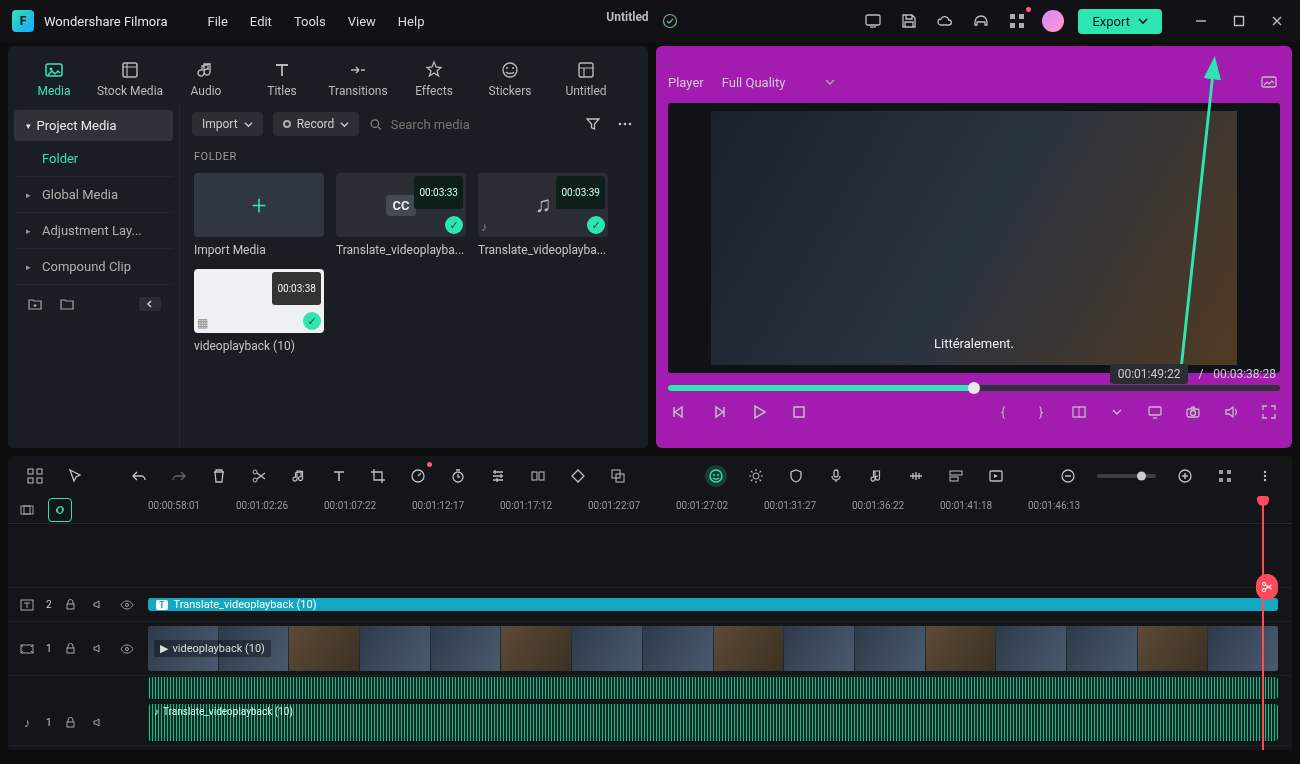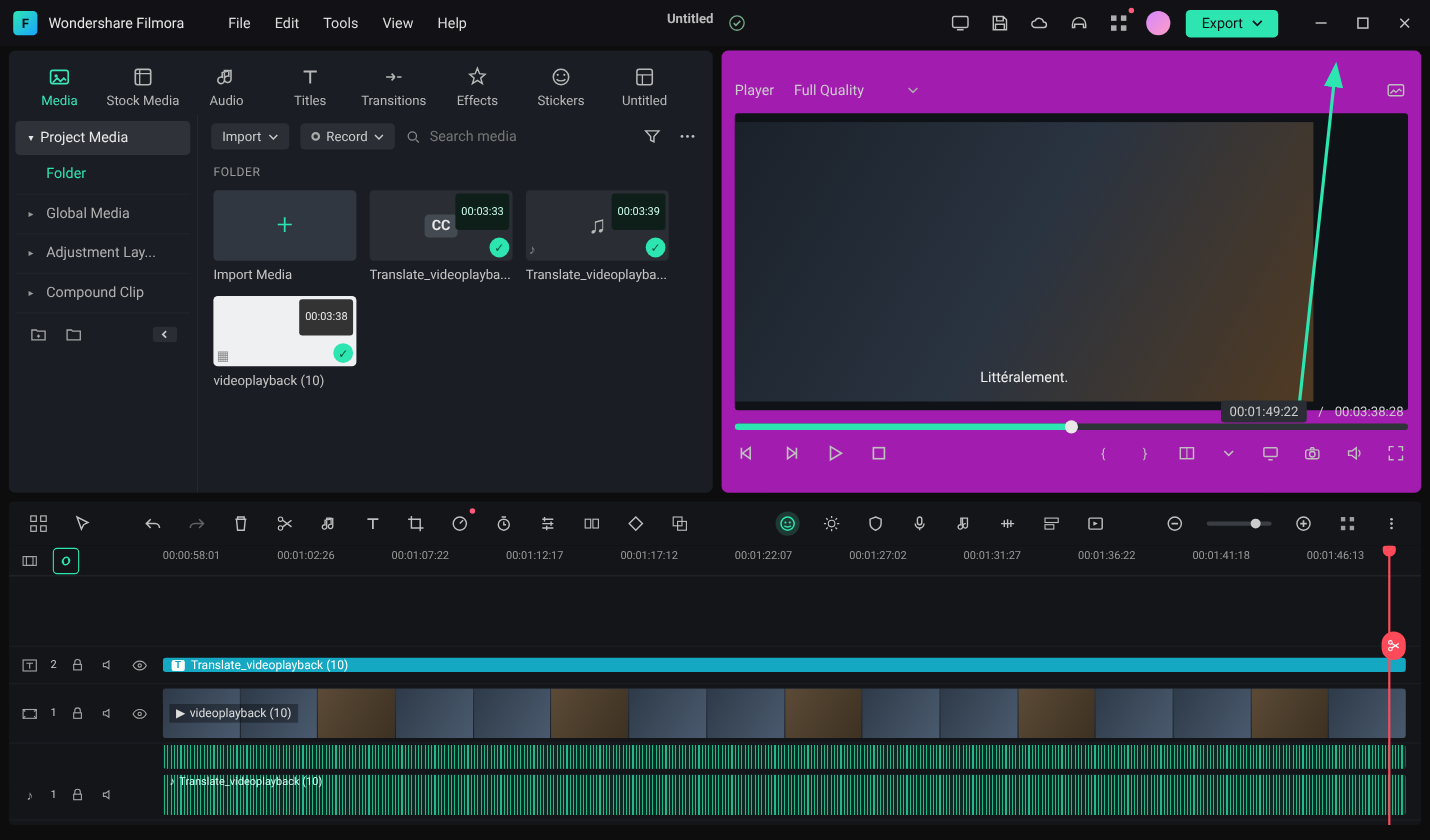--- a/index.html
+++ b/index.html
@@ -56,21 +56,21 @@
 .media-label { font-size:12px; color:#c6c6c6; overflow:hidden; text-overflow:ellipsis; white-space:nowrap;}
 .cc-box { background:#444a52;color:#e8e8e8;padding:3px 6px;border-radius:4px;font-weight:700;font-size:13px;}
 .note-ic { color:#b8b8b8; font-size:22px;}
 .thumb-video { background:#eef0f2;}
 .thumb-video .check { background:#2de5b0;}
 
 
 .panel-right { flex:1; background:#a21caf; border-radius:6px; display:flex; flex-direction:column; padding:25px 12px; position:relative;}
 .player-header { display:flex; align-items:center; gap:18px; padding-bottom:8px;}
 .quality-sel { display:flex; align-items:center; gap:40px; background:transparent; cursor:pointer;}
-.preview { flex:1; background:#0f1317; border-radius:3px; margin:2px 0 8px 0; position:relative; display:flex;align-items:center;overflow:hidden;}
+.preview { flex:1; background:#0f1317; border-radius:3px; margin:2px 0 8px 0; position:relative; display:flex;align-items:center;justify-content:center;overflow:hidden;}
 .preview-inner { width:86%; height:94%; background:linear-gradient(120deg,#1a212a 0%,#2a3340 50%,#513a22 100%); position:relative;}
 .preview-caption { position:absolute; bottom:14px; left:50%; transform:translateX(-50%); color:#eee; font-size:13px;}
 .arrow-annot { position:absolute; left:56%; top:10px; width:220px; height:330px; pointer-events:none;}
 .scrubber { height:6px; background:#2e3338; border-radius:3px; position:relative; margin:4px 0 10px 0;}
 .scrub-fill { position:absolute; left:0; top:0; height:100%; background:#2de5b0; border-radius:3px; width:50%;}
 .scrub-handle { position:absolute; top:50%; width:12px; height:12px; background:#e8e8e8; border-radius:50%; transform:translate(-50%,-50%); left:50%;}
 .time-row { display:flex; align-items:center; gap:10px; font-size:12px; color:#ccc; justify-content:flex-end; margin-bottom:6px;}
 .time-pill { background:#2a2e34; padding:3px 8px; border-radius:3px;}
 .player-controls { display:flex; align-items:center; gap:18px; }
 .player-controls .right-group { margin-left:auto; display:flex; gap:16px; align-items:center;}
@@ -78,21 +78,21 @@
 
 .tl-toolbar { height:40px; display:flex; align-items:center; gap:18px; padding:0 16px; background:#131518; margin:4px 8px 0 8px; border-radius:4px 4px 0 0;}
 .tl-toolbar .sp { width:6px;}
 .zoom-slider { width:60px; height:4px; background:#3a3e44; border-radius:2px; position:relative;}
 .zoom-handle { position:absolute; right:10px; top:50%; width:9px;height:9px; background:#ccc; border-radius:50%; transform:translateY(-50%);}
 
 
 .timeline { background:#131518; margin:0 8px 8px 8px; border-radius:0 0 4px 4px; position:relative; height:254px; overflow:hidden;}
 .ruler { height:28px; display:flex; position:relative; border-bottom:1px solid #25282e;}
 .ruler-labels { position:absolute; left:140px; right:0; top:4px; display:flex; font-size:10px; color:#9a9a9a;}
-.ruler-labels span { width:104px; text-align:left;}
+.ruler-labels span { width:88px; text-align:left;}
 .tracks { position:absolute; top:28px; left:0; right:0; bottom:0;}
 .track-row { display:flex; align-items:center; height:48px; border-bottom:1px solid #1c1f24; position:relative;}
 .track-row.tall { height:54px;}
 .track-row.short { height:34px;}
 .track-head { width:140px; display:flex; align-items:center; gap:10px; padding:0 10px; background:#131518; z-index:2;}
 .track-content { flex:1; position:relative; height:100%;}
 .clip { position:absolute; top:4px; bottom:4px; border-radius:3px;}
 .clip-subtitle { background:#14a8c2; left:0; right:14px; top:10px; bottom:10px; display:flex; align-items:center; padding:0 8px; gap:6px; color:#fff; font-size:11px;}
 .clip-video { background:linear-gradient(#2a3340,#1a212a); left:0; right:14px; display:flex; align-items:center; padding:0 6px; gap:6px; color:#ddd; font-size:11px; overflow:hidden;}
 .clip-video .thumbs { display:flex; gap:1px; position:absolute; left:0; right:0; top:0; bottom:0;}

